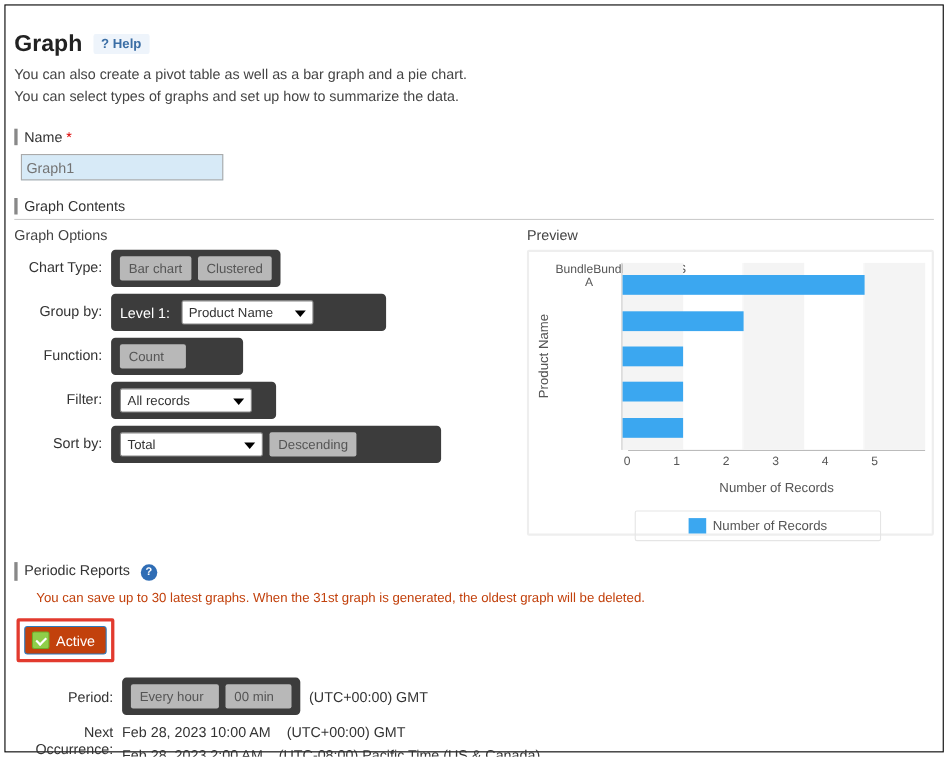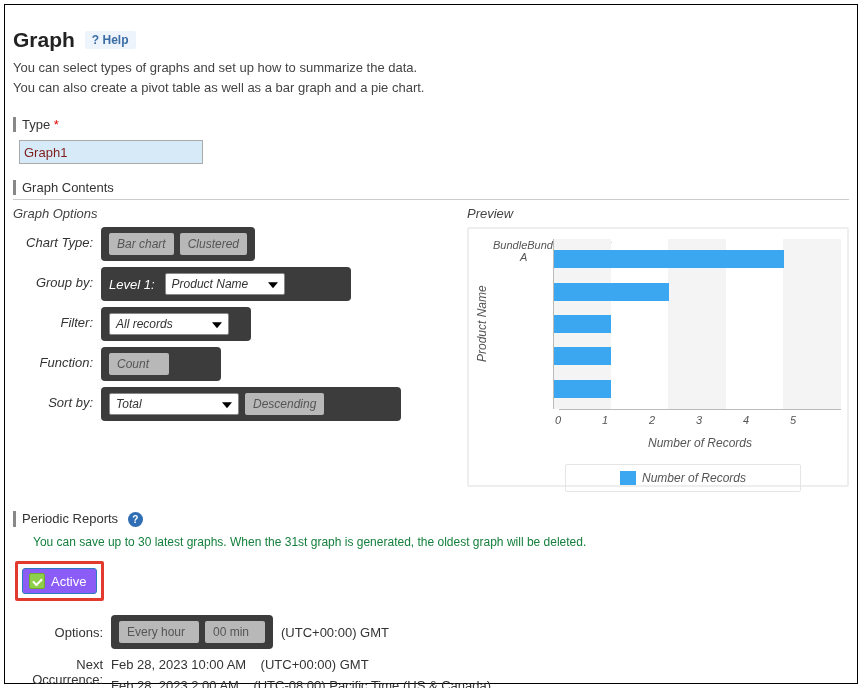--- a/index.html
+++ b/index.html
@@ -45,34 +45,33 @@
     color: #333;
     font-size: 13px;
     margin: 4px 0 4px 0;
   }
   .req { color: #d00; }
   .name-input {
     width: 184px;
     height: 24px;
     border: 1px solid #aaa;
     background: #d7eaf7;
-    color: #7f1d1d;
+    color: #737373;
     padding: 2px 4px;
     font-size: 13px;
     margin: 4px 0 12px 6px;
   }
   .contents-hr {
     border: none;
     border-top: 1px solid #ccc;
     margin: 2px 0 6px 0;
   }
   .two-col {
     display: flex;
-    gap: 24px;
-    font-style: italic;
+    gap: 36px;
   }
   .left-col { width: 430px; }
   .right-col { flex: 1; }
   .col-heading {
     color: #444;
     font-size: 13px;
     margin-bottom: 6px;
   }
   .opt-row {
     display: flex;
@@ -221,34 +220,34 @@
     justify-content: center;
     width: 15px; height: 15px;
     border-radius: 50%;
     background: #2f6db5;
     color: #fff;
     font-size: 10px;
     font-weight: bold;
     margin-left: 6px;
   }
   .hint {
-    color: #15803d;
+    color: #c2410c;
     font-size: 12px;
     line-height: 1.5;
     margin: 6px 0 10px 20px;
   }
   .active-wrap {
     border: 3px solid #e23a2e;
     border-radius: 2px;
     display: inline-block;
     padding: 4px;
     margin-left: 2px;
   }
   .active-btn {
-    background: #8b5cf6;
+    background: #c2410c;
     color: #fff;
     border: 1px solid #2a7bc0;
     border-radius: 3px;
     padding: 4px 10px 4px 6px;
     font-size: 13px;
     display: inline-flex;
     align-items: center;
     gap: 6px;
     cursor: pointer;
   }
@@ -290,26 +289,26 @@
 <body>
 
 <div class="container">
 
   <h1 class="page-title">
     <span>Graph</span>
     <span class="help-btn">? Help</span>
   </h1>
 
   <div class="desc">
+    <div>You can also create a pivot table as well as a bar graph and a pie chart.</div>
     <div>You can select types of graphs and set up how to summarize the data.</div>
-    <div>You can also create a pivot table as well as a bar graph and a pie chart.</div>
   </div>
 
   <div class="section-label">
-    <span>Type</span>
+    <span>Name</span>
     <span class="req">*</span>
   </div>
   <input class="name-input" value="Graph1" style="">
 
   <div class="section-label">Graph Contents</div>
   <hr class="contents-hr">
 
   <div class="two-col">
     <div class="left-col">
       <div class="col-heading">Graph Options</div>
@@ -324,30 +323,30 @@
 
       <div class="opt-row">
         <div class="opt-label">Group by:</div>
         <div class="pill" style="min-width:250px;">
           <span class="level-label">Level 1:</span>
           <span class="sel">Product Name</span>
         </div>
       </div>
 
       <div class="opt-row">
+        <div class="opt-label">Function:</div>
+        <div class="pill" style="min-width:120px;">
+          <span class="ro-field">Count</span>
+        </div>
+      </div>
+
+      <div class="opt-row">
         <div class="opt-label">Filter:</div>
         <div class="pill" style="min-width:150px;">
           <span class="sel">All records</span>
-        </div>
-      </div>
-
-      <div class="opt-row">
-        <div class="opt-label">Function:</div>
-        <div class="pill" style="min-width:120px;">
-          <span class="ro-field">Count</span>
         </div>
       </div>
 
       <div class="opt-row">
         <div class="opt-label">Sort by:</div>
         <div class="pill" style="min-width:300px;">
           <span class="sel" style="min-width:130px;">Total</span>
           <span class="ro-field">Descending</span>
         </div>
       </div>
@@ -407,21 +406,21 @@
     </div>
 
     <span class="active-wrap">
       <span class="active-btn">
         <span class="check-ico"></span>
         <span>Active</span>
       </span>
     </span>
 
     <div class="sched-row">
-      <div class="sched-label">Options:</div>
+      <div class="sched-label">Period:</div>
       <div class="pill">
         <span class="ro-field" style="min-width:80px;">Every hour</span>
         <span class="ro-field">00 min</span>
       </div>
       <span class="tz">(UTC+00:00) GMT</span>
     </div>
 
     <div class="occ-row">
       <div class="sched-label" style="white-space:pre-line;text-align:right;">Next
 Occurrence:</div>

